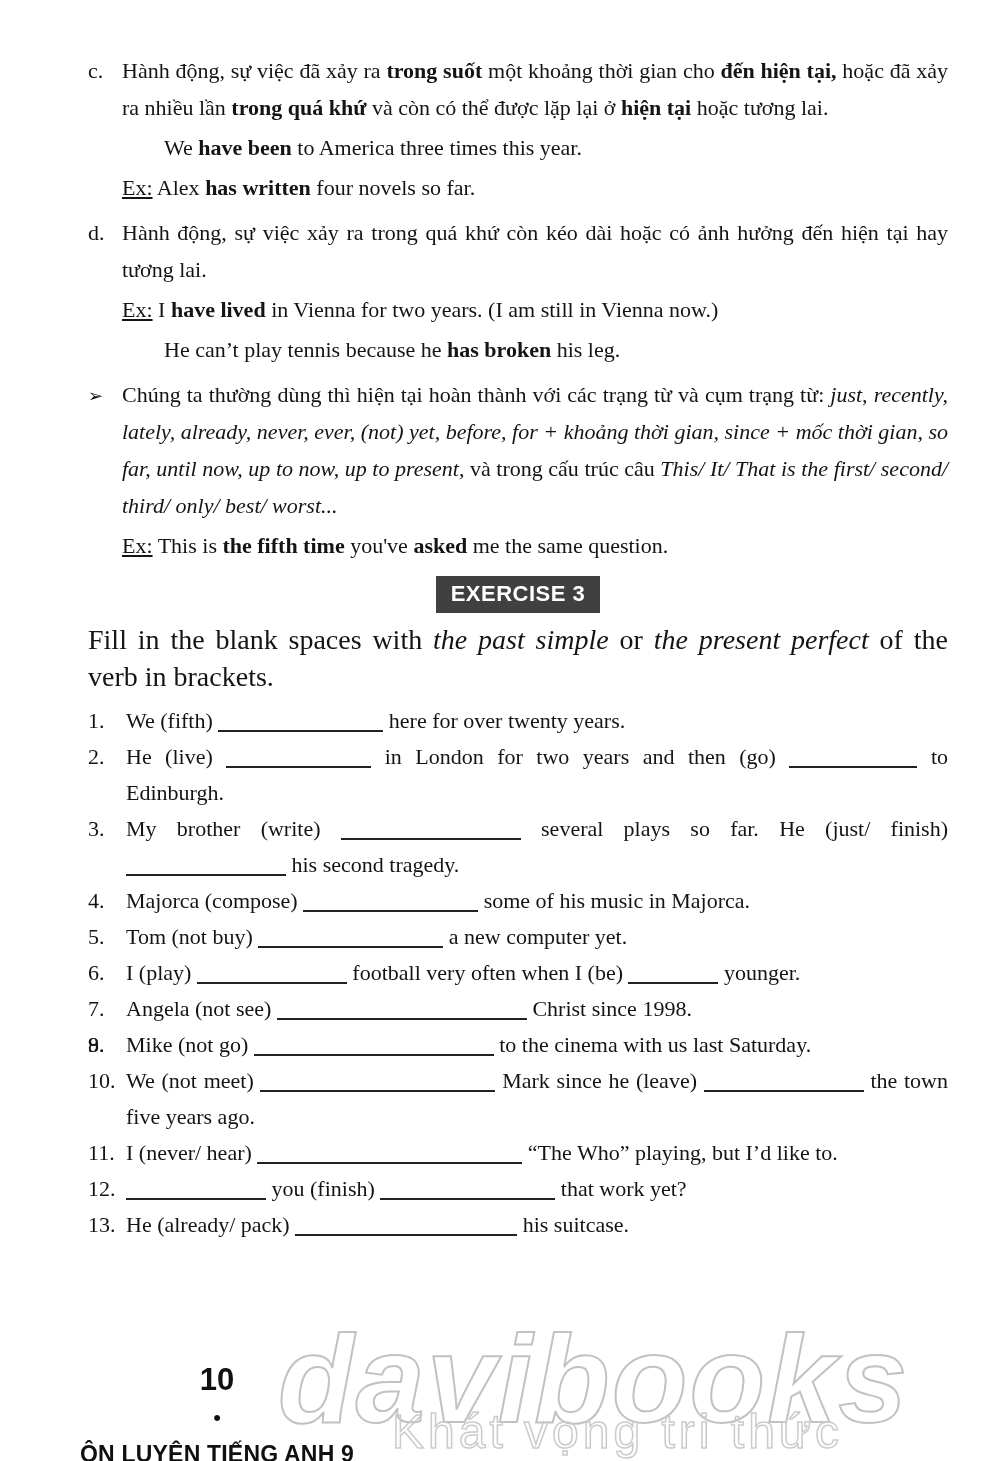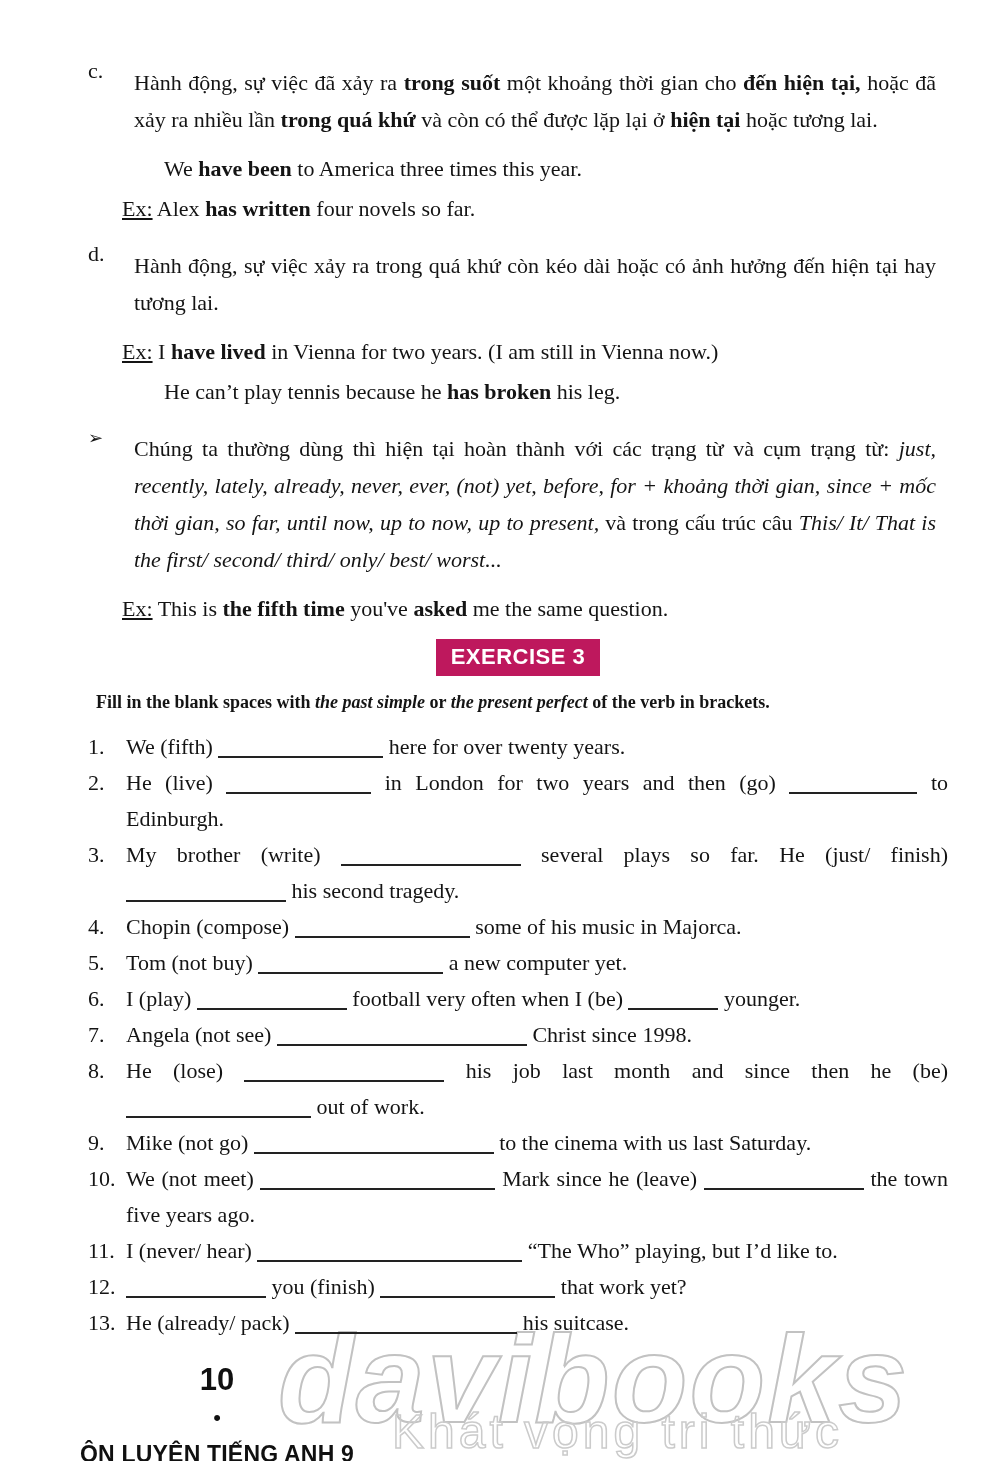--- a/index.html
+++ b/index.html
@@ -8,37 +8,37 @@
     background:#ffffff;color:#141414;
     font-family:"Liberation Serif","DejaVu Serif",serif;
   }
   .content{padding:52px 52px 0 88px;position:relative;z-index:2;}
 
   
   .note{display:flex;margin:0 0 8px 0;}
   .note-label{flex:none;width:34px;font-size:22px;line-height:37px;}
   .note-label.arrow{font-size:18px;padding-top:2px;}
   .note-body{flex:1;min-width:0;}
-  .note-text{margin:12px;font-size:22px;line-height:37px;text-align:justify;}
+  .note-text{margin:0;font-size:22px;line-height:37px;text-align:justify;}
   .example{margin:3px 0 0 0;font-size:22px;line-height:37px;}
   .example.cont{padding-left:42px;}
   .ex-label{text-decoration:underline;}
 
   .b{font-weight:bold;}
   .i{font-style:italic;}
 
   
   .ex-title-wrap{text-align:center;margin:12px 0 8px 0;}
   .ex-title{
-    display:inline-block;background:#be185d;color:#ffffff;
+    display:inline-block;background:#404040;color:#ffffff;
     font-family:"Liberation Sans","DejaVu Sans",sans-serif;
     font-weight:bold;font-size:22px;line-height:1;
     padding:7px 15px 8px 15px;letter-spacing:0.5px;
   }
-  .instruction{margin:2px 0 8px 8px;font-size:18px;font-weight:bold;line-height:37px;text-align:justify;}
+  .instruction{margin:2px 0 8px 0;font-size:28px;font-weight:normal;line-height:37px;text-align:justify;}
 
   
   .ex-item{position:relative;margin:0;padding-left:38px;font-size:22px;line-height:36px;text-align:justify;}
   .ex-item .num{position:absolute;left:0;top:0;}
   .blank{
     display:inline-block;height:14px;vertical-align:-4px;
     border-bottom:2px solid #222222;
   }
 
   
@@ -115,41 +115,40 @@
     <span class="runs"><span>He (live) </span><span class="blank" style="width: 145px;"></span><span> in London for two years and then (go) </span><span class="blank" style="width: 128px;"></span><span> to Edinburgh.</span></span>
   </p>
 
   <p class="ex-item">
     <span class="num">3.</span>
     <span class="runs"><span>My brother (write) </span><span class="blank" style="width: 180px;"></span><span> several plays so far. He (just/ finish) </span><span class="blank" style="width: 160px;"></span><span> his second tragedy.</span></span>
   </p>
 
   <p class="ex-item">
     <span class="num">4.</span>
-    <span class="runs"><span>Chopin (compose) </span><span class="blank" style="width: 175px;"></span><span> some of his music in Majorca.</span></span>
+    <span class="runs"><span>Majorca (compose) </span><span class="blank" style="width: 175px;"></span><span> some of his music in Majorca.</span></span>
   </p>
 
   <p class="ex-item">
     <span class="num">5.</span>
     <span class="runs"><span>Tom (not buy) </span><span class="blank" style="width: 185px;"></span><span> a new computer yet.</span></span>
   </p>
 
   <p class="ex-item">
     <span class="num">6.</span>
     <span class="runs"><span>I (play) </span><span class="blank" style="width: 150px;"></span><span> football very often when I (be) </span><span class="blank" style="width: 90px;"></span><span> younger.</span></span>
   </p>
 
   <p class="ex-item">
     <span class="num">7.</span>
     <span class="runs"><span>Angela (not see) </span><span class="blank" style="width: 250px;"></span><span> Christ since 1998.</span></span>
   </p>
 
   <p class="ex-item">
     <span class="num">8.</span>
-    <span class="runs"><span>He (lose) </span><span class="blank" style="width: 200px;"></span><span> his job last month and since then he (be) </span><span class="blank" style="width: 185px;"></span><span> out of work.</span></span>
   </p>
 
   <p class="ex-item">
     <span class="num">9.</span>
     <span class="runs"><span>Mike (not go) </span><span class="blank" style="width: 240px;"></span><span> to the cinema with us last Saturday.</span></span>
   </p>
 
   <p class="ex-item">
     <span class="num">10.</span>
     <span class="runs"><span>We (not meet) </span><span class="blank" style="width: 235px;"></span><span> Mark since he (leave) </span><span class="blank" style="width: 160px;"></span><span> the town five years ago.</span></span>

